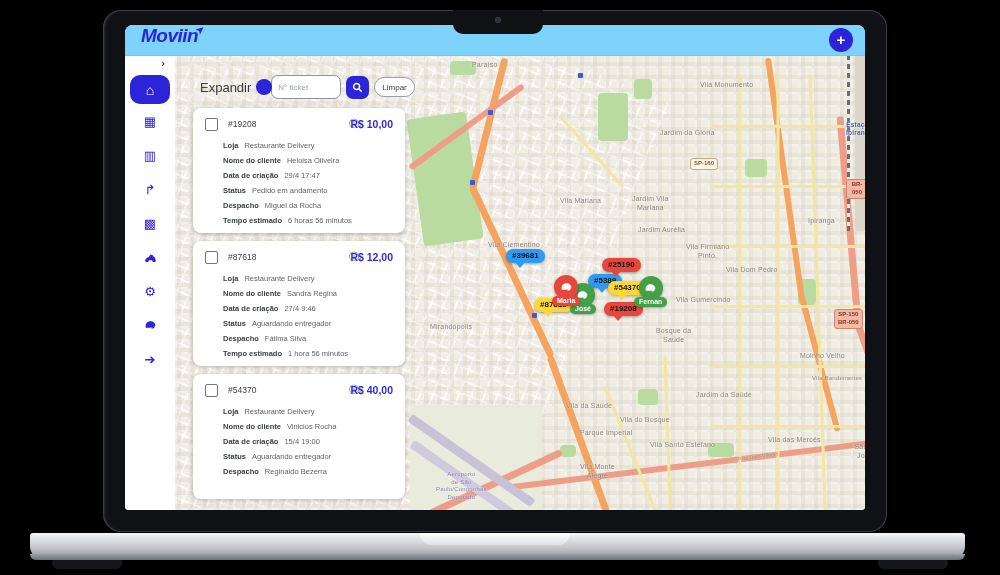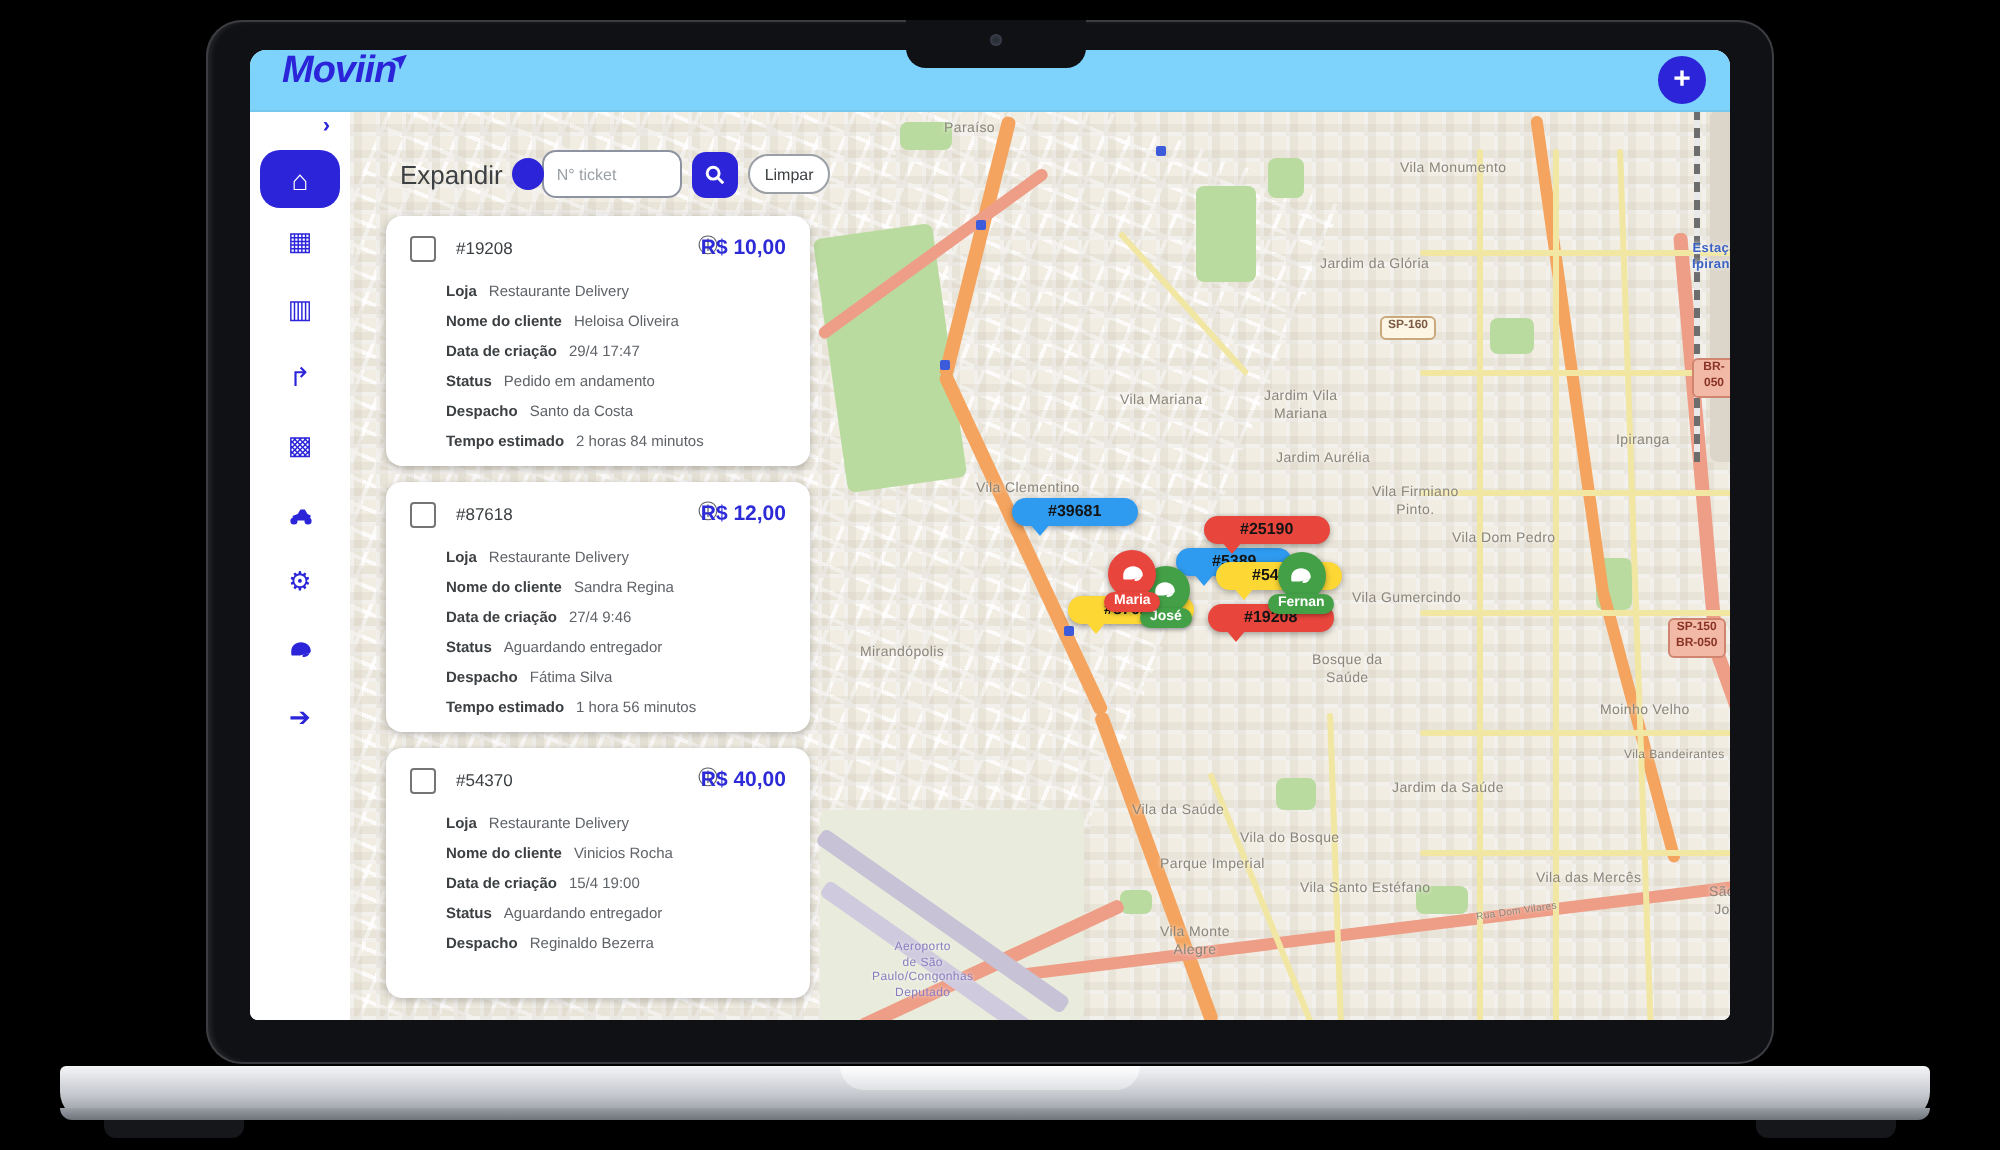--- a/index.html
+++ b/index.html
@@ -60,21 +60,21 @@
   .park{position:absolute;background:#bcdcA8;background:#badb9f;border-radius:4px;}
   .rail{position:absolute;width:3px;background:repeating-linear-gradient(180deg,#6d6d6d 0 5px,#e9e9e9 5px 9px);}
   .mlabel{position:absolute;color:#8a857a;font-size:7px;letter-spacing:.2px;white-space:pre-line;
     text-align:center;line-height:1.25;z-index:3;text-shadow:0 0 2px #fff;}
   .mlabel.station{color:#3b62c4;font-weight:bold;font-size:6.5px;}
   .mlabel.airport{color:#8a7cc0;font-size:6px;}
   .shield{position:absolute;font-size:6px;font-weight:bold;color:#7c5a44;background:#fdf6e4;
     border:1px solid #c9a87c;border-radius:3px;padding:1px 3px;z-index:3;white-space:pre-line;text-align:center;line-height:1.3;}
   .shield.red{background:#f2b9a6;border-color:#cf8570;color:#8a3324;}
 
-  .bub{position:absolute;padding:2px 18px 3px;border-radius:7px;font-size:8px;font-weight:bold;color:#151515;
+  .bub{position:absolute;padding:2px 6px 3px;border-radius:7px;font-size:8px;font-weight:bold;color:#151515;
     box-shadow:0 1px 3px rgba(0,0,0,.35);cursor:pointer;white-space:nowrap;}
   .bub:after{content:"";position:absolute;left:9px;bottom:-5px;border:5px solid transparent;border-bottom:0;
     border-top:6px solid currentColor;}
   .bub.blue{background:#2f9bf0;color:#2f9bf0;} .bub.red{background:#e8453c;color:#e8453c;}
   .bub.yellow{background:#fdd835;color:#fdd835;}
   .bub b{color:#141414;font-weight:bold;}
 
   .courier{position:absolute;display:flex;flex-direction:column;align-items:center;cursor:pointer;}
   .courier .circ{width:24px;height:24px;border-radius:50%;display:flex;align-items:center;justify-content:center;
     box-shadow:0 1px 3px rgba(0,0,0,.35);}
@@ -305,25 +305,25 @@
           <div class="crow">
               <span class="lab">Data de criação</span>
               <span class="val">29/4 17:47</span>
             </div>
           <div class="crow">
               <span class="lab">Status</span>
               <span class="val">Pedido em andamento</span>
             </div>
           <div class="crow">
               <span class="lab">Despacho</span>
-              <span class="val">Santo da Costa</span>
+              <span class="val">Miguel da Rocha</span>
             </div>
           <div class="crow">
               <span class="lab">Tempo estimado</span>
-              <span class="val">2 horas 84 minutos</span>
+              <span class="val">6 horas 56 minutos</span>
             </div>
         </div>
 
         <div class="card">
           <div class="chead">
             <span class="cbx"></span>
             <span class="cid">#87618</span>
             <span class="cinfo">ⓘ</span>
             <span class="cprice">R$ 12,00</span>
           </div>

